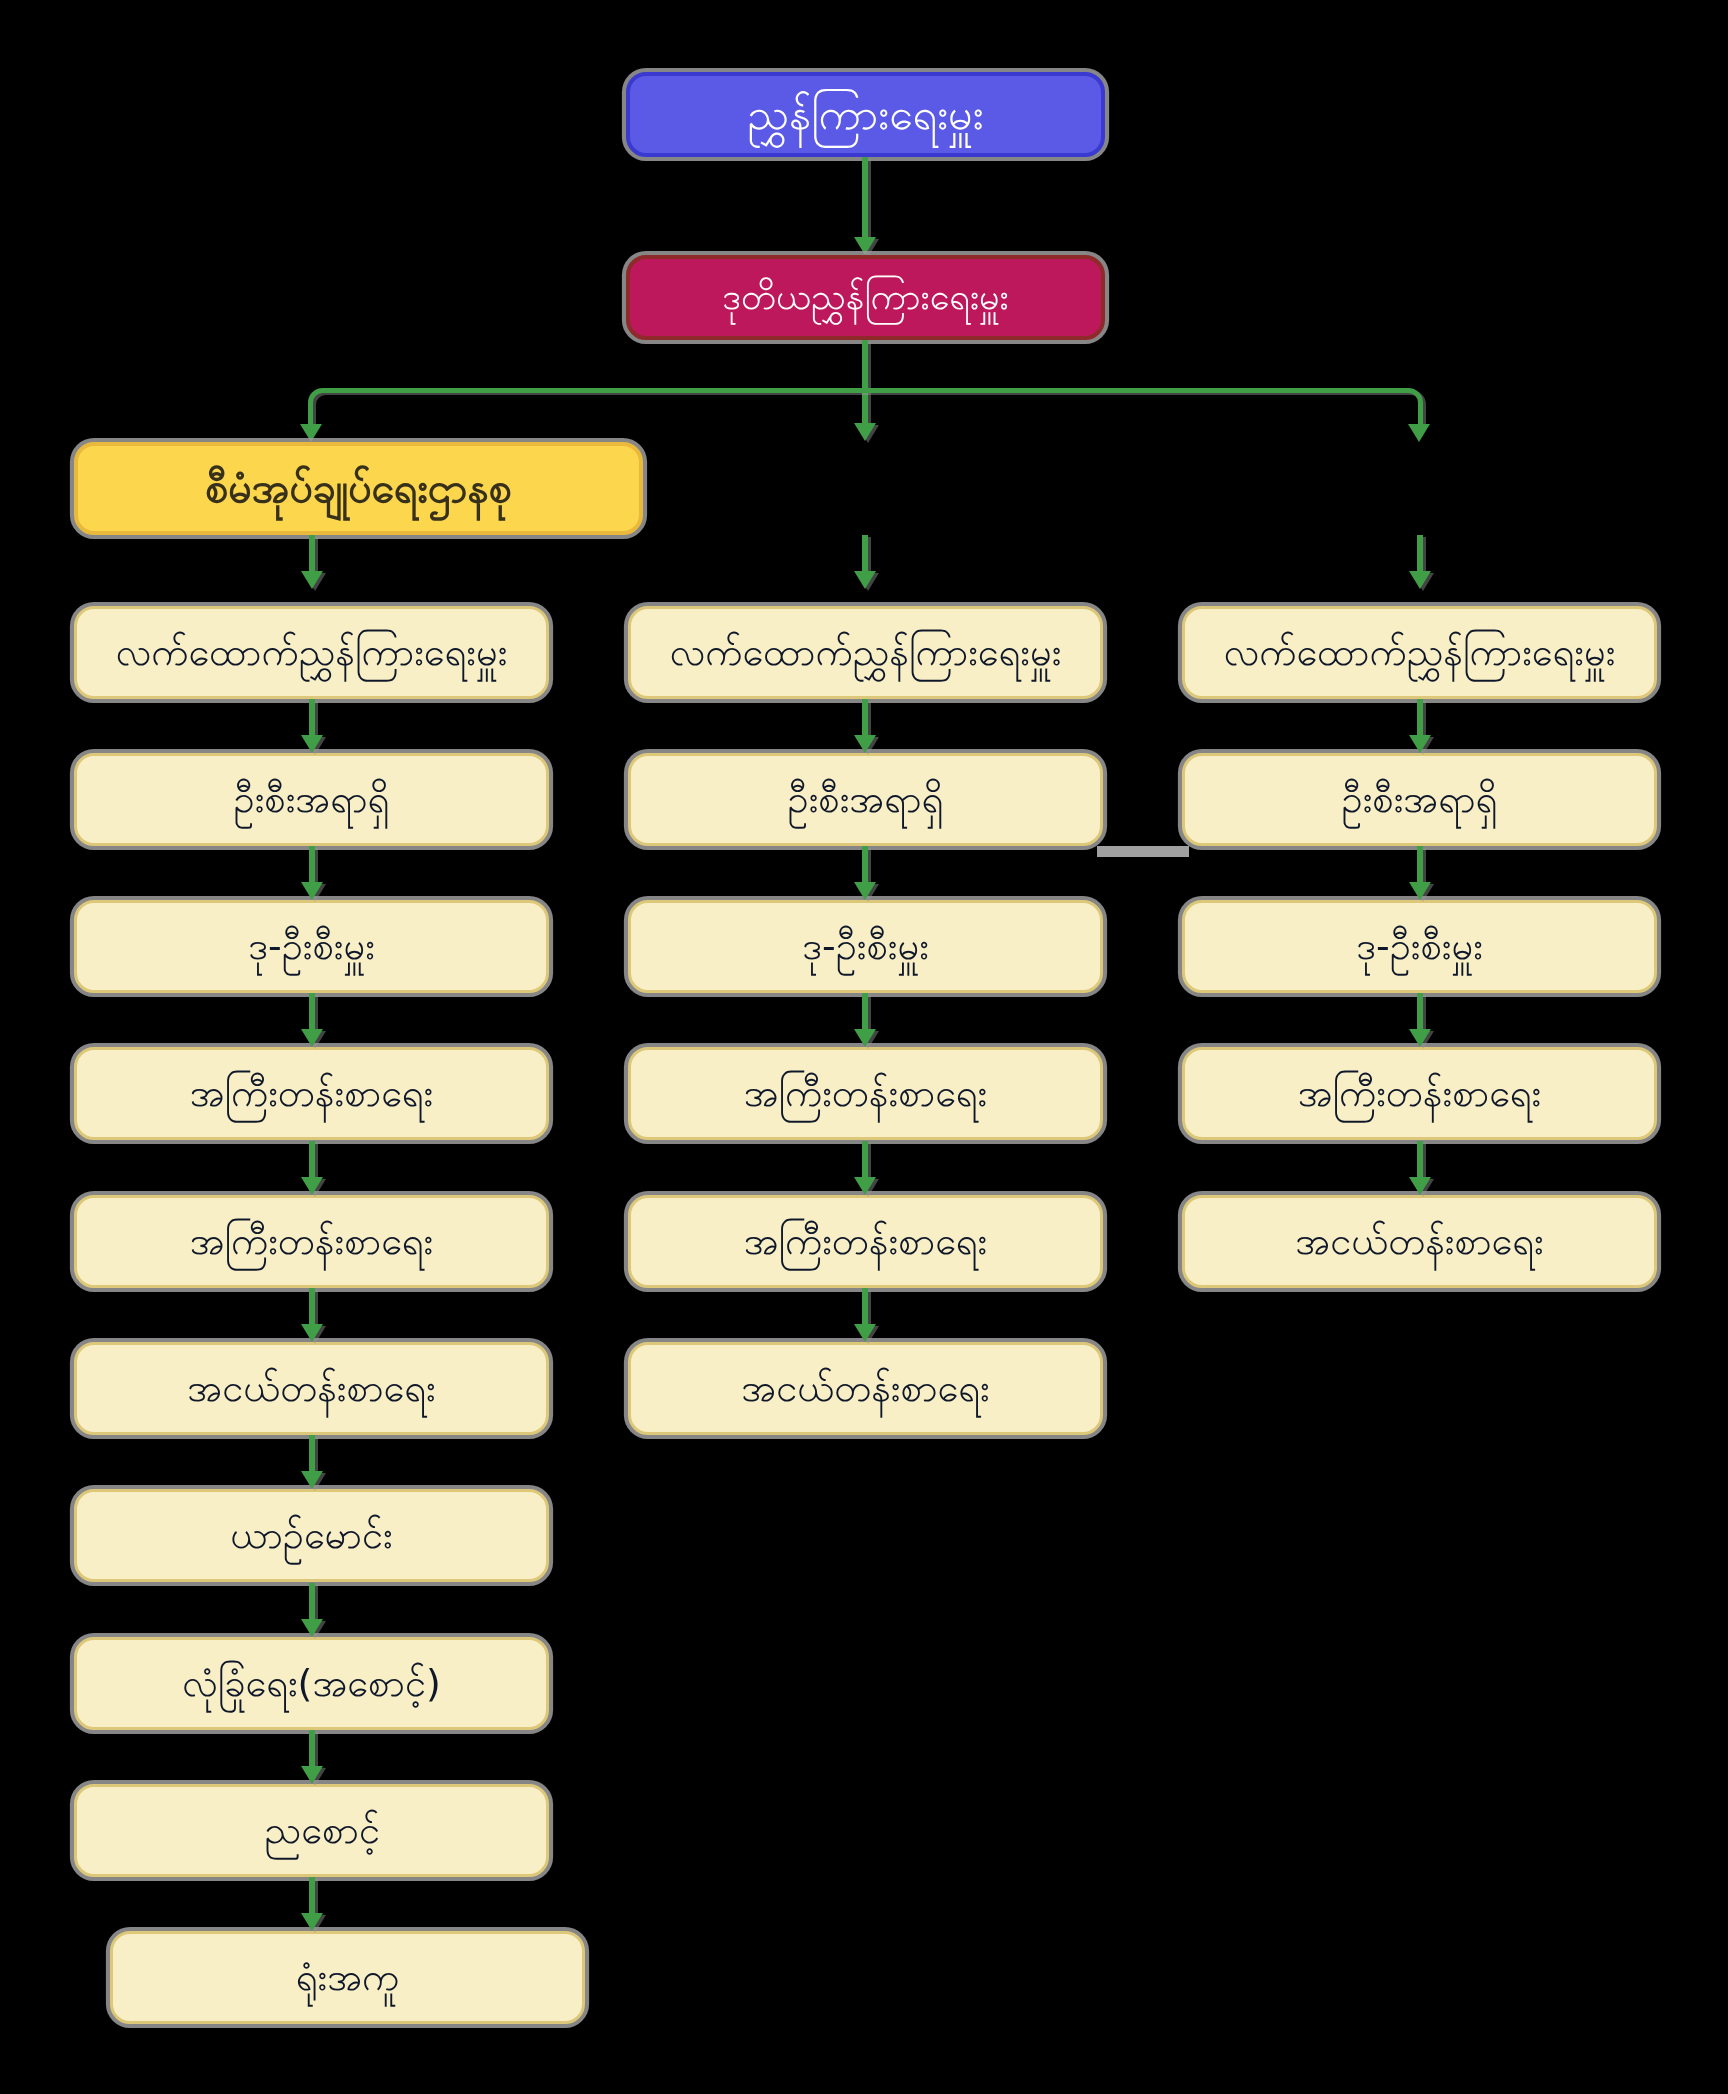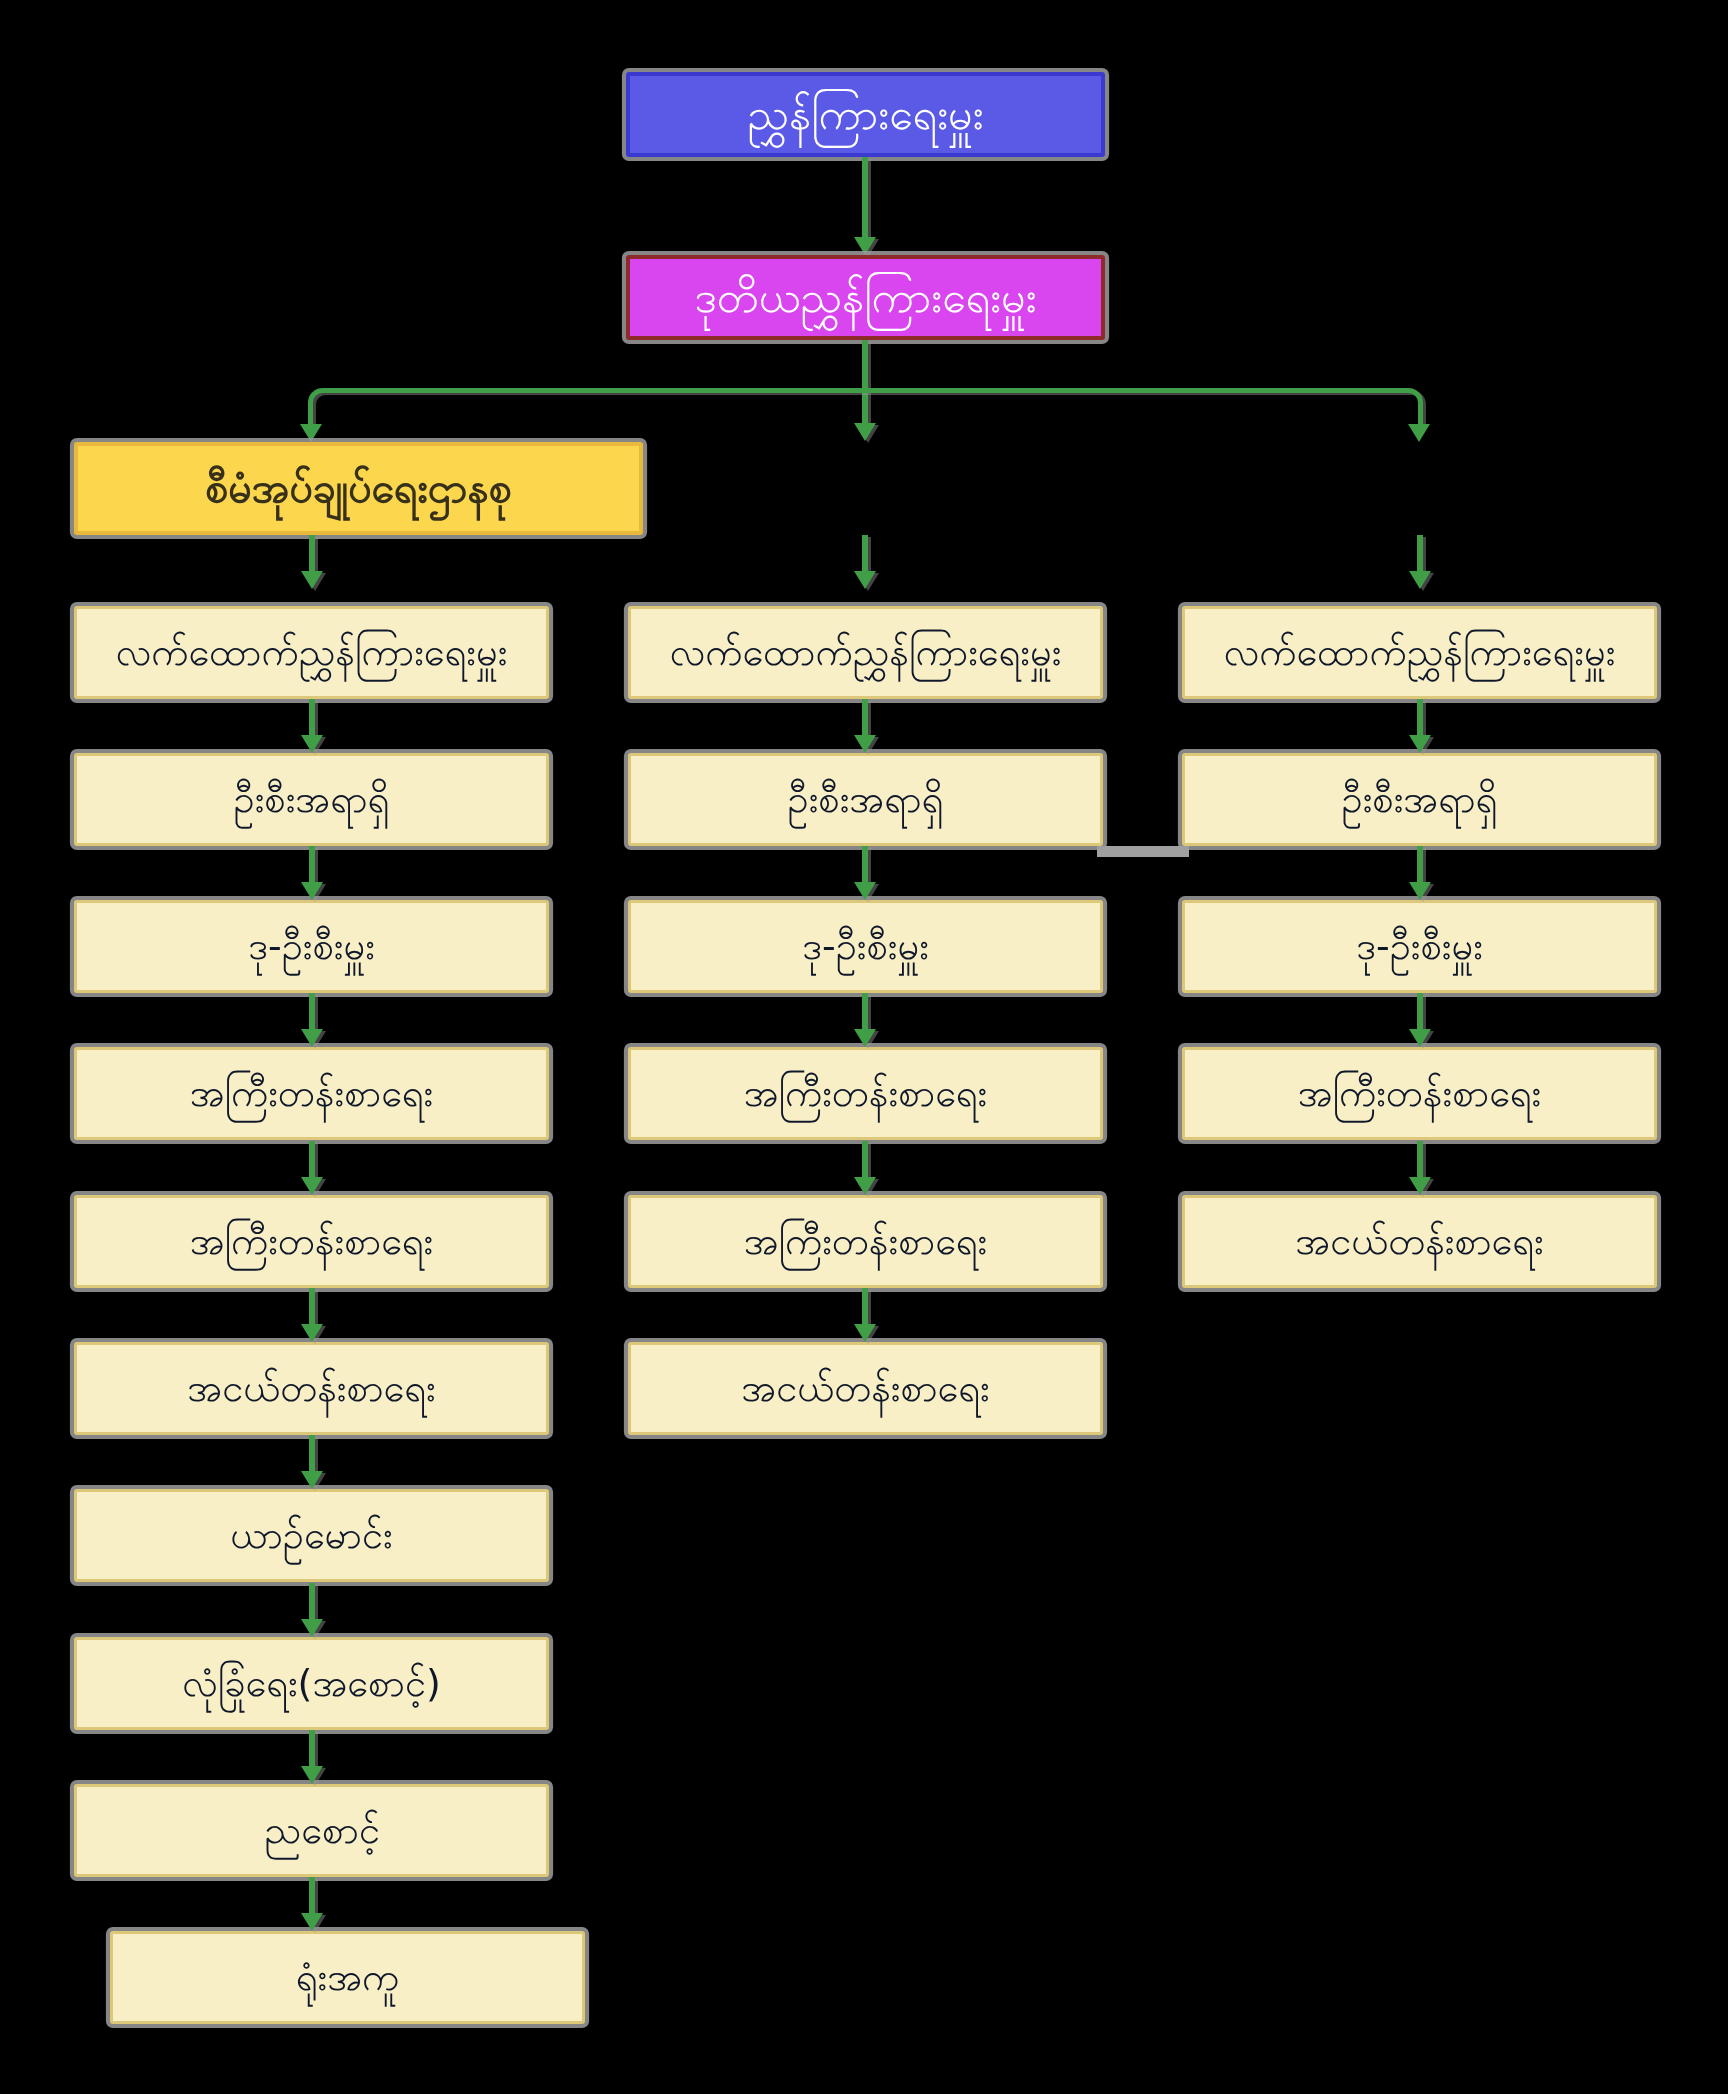--- a/index.html
+++ b/index.html
@@ -8,32 +8,32 @@
     width:1728px;height:2095px;
     background:#000;
     font-family:"DejaVu Sans",sans-serif;
     overflow:hidden;
   }
   .box{
     position:absolute;
     box-sizing:border-box;
     display:flex;align-items:center;justify-content:center;
     text-align:left;
-    border-radius:3px;
+    border-radius:20px;
     box-shadow:0 0 0 4.1px rgba(158,158,158,0.85);
     line-height:1.35;
     padding:0 11.5px;
   }
   .box.root{
     background:#5a5ae6;border:4.1px solid #3a3ad0;color:#ffffff;
     font-size:43px;
   }
   .box.deputy{
-    background:#d946ef;border:4.1px solid #8e2a2a;color:#ffffff;
-    font-size:43px;
+    background:#be185d;border:4.1px solid #8e2a2a;color:#ffffff;
+    font-size:36px;
   }
   .box.hdr{
     background:#fcd64d;border:4.1px solid #e9b93c;color:#37301a;
     font-size:41px;font-weight:bold;
   }
   .box.item{
     background:#f8efc6;border:3.3px solid #dcc878;color:#0f172a;
     font-size:38px;
   }
   

